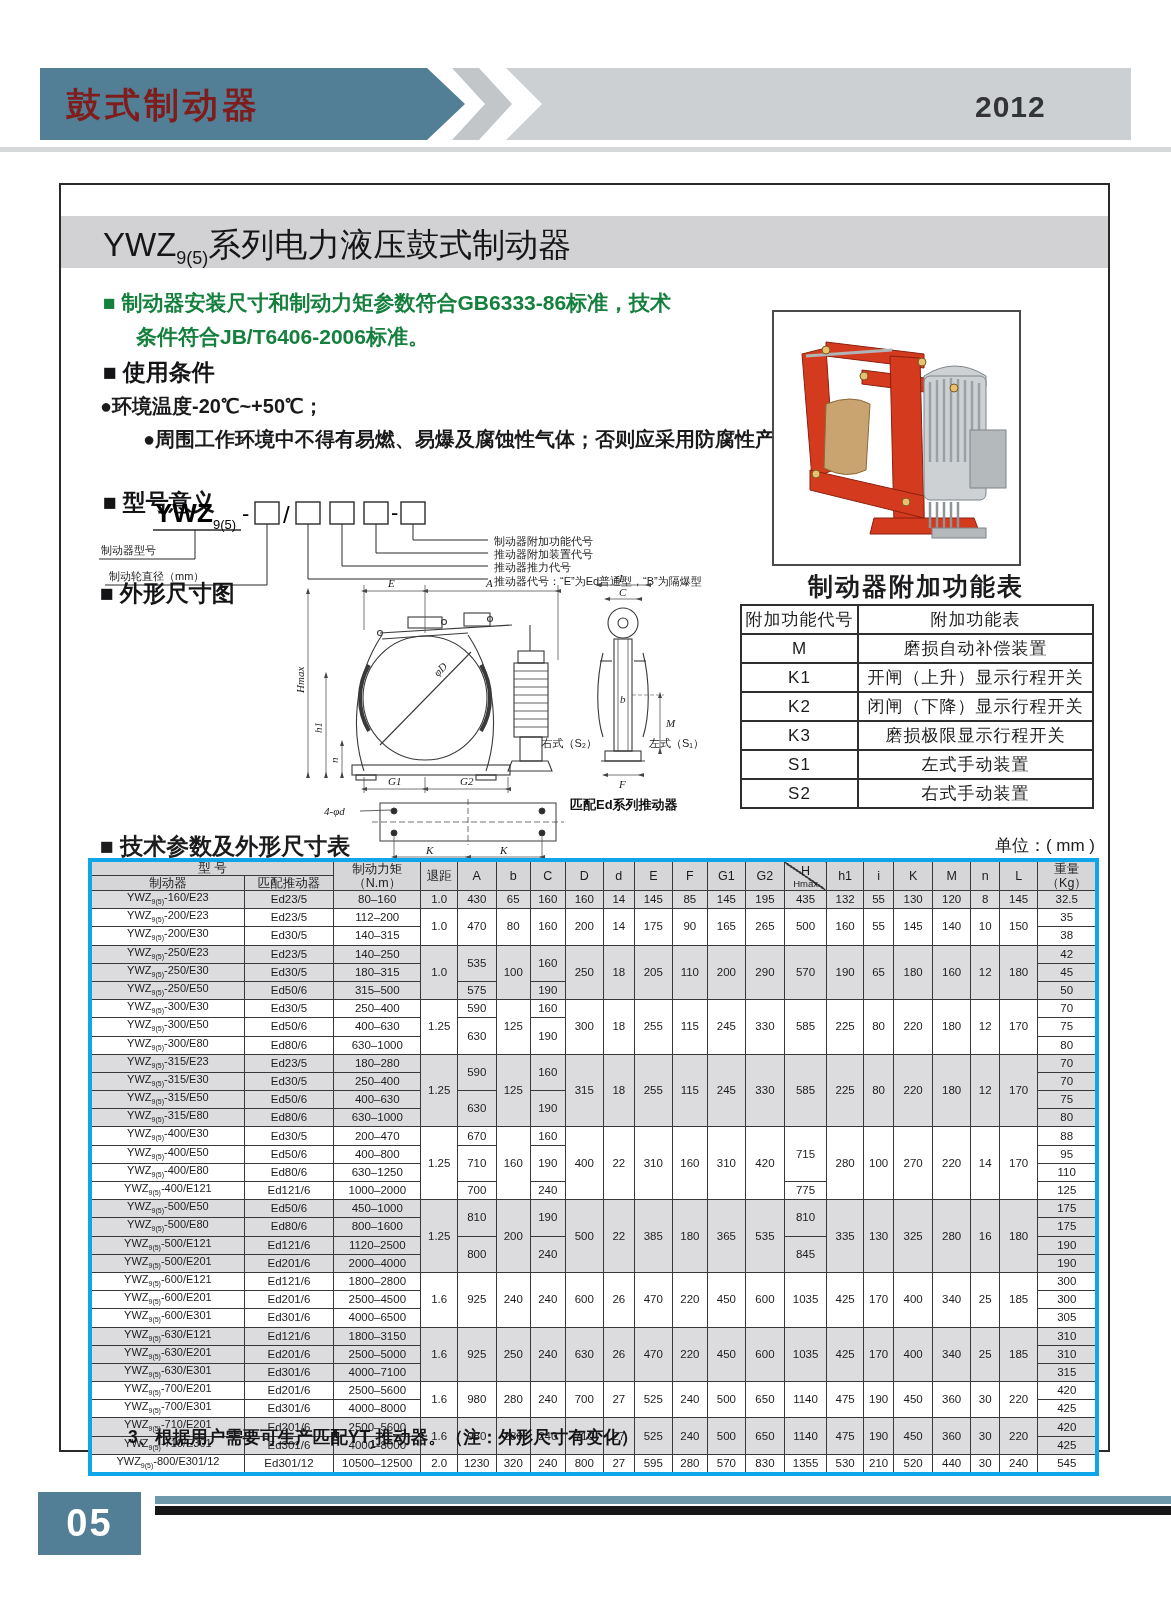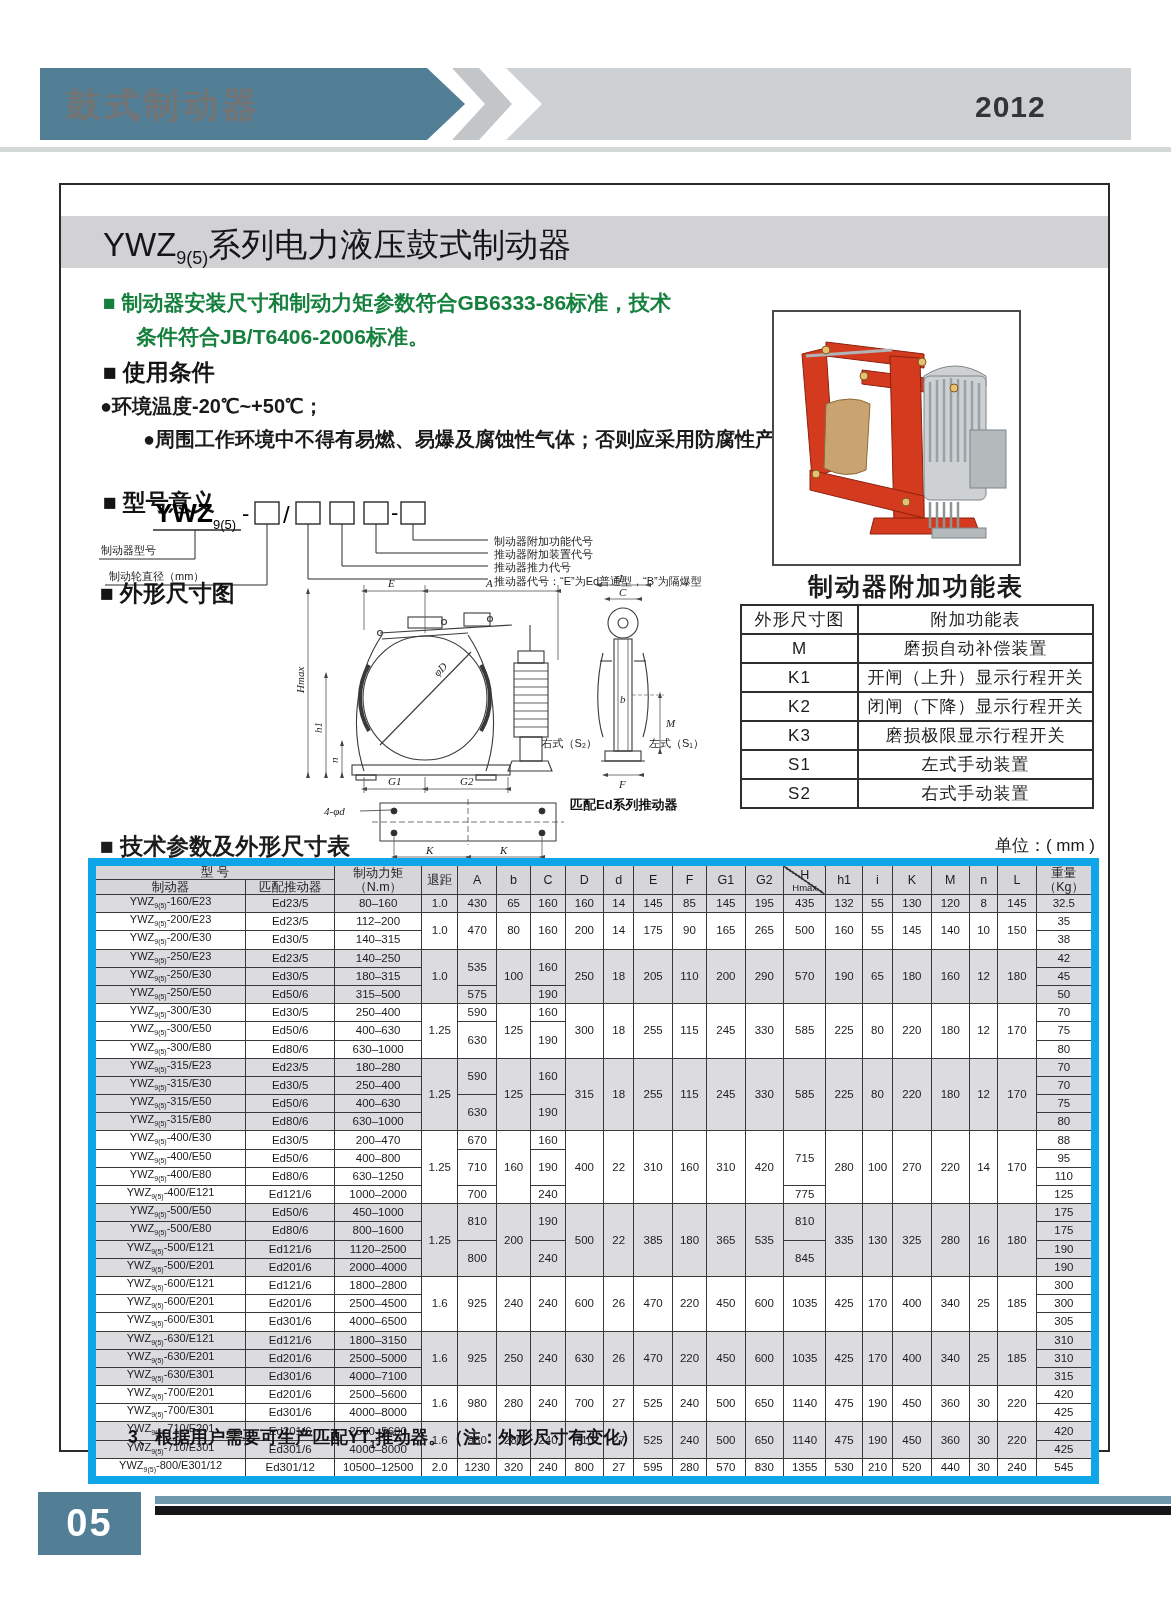--- a/index.html
+++ b/index.html
@@ -9,21 +9,21 @@
   }
   *{margin:0;padding:0;box-sizing:border-box}
   html,body{background:#fff}
   body{font-family:"Liberation Sans", sans-serif; color:var(--ink);}
   .page{position:relative;width:1171px;height:1600px;background:#fff;overflow:hidden}
   .abs{position:absolute}
 
   
   .hdr-teal{left:40px;top:68px;width:425px;height:72px;background:var(--teal);
     clip-path:polygon(0 0,calc(100% - 38px) 0,100% 50%,calc(100% - 38px) 100%,0 100%);}
-  .hdr-title{left:66px;top:82px;font-size:35px;font-weight:bold;color:#737373;letter-spacing:4px;}
+  .hdr-title{left:66px;top:82px;font-size:35px;font-weight:bold;color:#7f1d1d;letter-spacing:4px;}
   .hdr-chev{left:452px;top:68px;width:60px;height:72px;background:var(--chev);
     clip-path:polygon(0 0,45% 0,100% 50%,45% 100%,0 100%,55% 50%);}
   .hdr-band{left:506px;top:68px;width:625px;height:72px;background:var(--band);
     clip-path:polygon(0 0,100% 0,100% 100%,0 100%,36px 50%);}
   .hdr-year{left:975px;top:90px;font-size:30px;font-weight:600;color:#343438;letter-spacing:1px;}
   .hdr-strip{left:0;top:147px;width:1171px;height:5px;background:#d5d8d9;}
 
   
   .content-box{left:59px;top:183px;width:1051px;height:1269px;border:2px solid #2a2a2c;background:#fff;}
   .title-bar{left:61px;top:216px;width:1047px;height:52px;background:var(--titlebar);}
@@ -42,21 +42,21 @@
     text-align:center;height:29px;letter-spacing:1px;}
   .func-table th{font-weight:500;}
 
   
   .unit-note{left:840px;top:834px;width:255px;text-align:right;font-size:17px;font-weight:500;}
   .params-h{left:100px;top:831px;font-size:23px;font-weight:700;}
   .params-table{left:88px;top:858px;width:1011px;border-collapse:collapse;table-layout:fixed;background:#fff;}
   .params-table th,.params-table td{border:1px solid var(--line);text-align:center;
     font-size:11.5px;font-weight:400;padding:0;line-height:13px;height:15px;overflow:hidden;white-space:nowrap;}
   .params-table thead th{background:var(--headgray);font-size:12.5px;}
-  .params-table{border:8px solid #0ea5e9;}
+  .params-table{border:4px solid #0ea5e9;}
   .params-table tr.g td{background:var(--rowgray);}
   .params-table td.model{font-size:11px;}
   .params-table td.model sub{font-size:7px;}
   .two-line span{display:block;line-height:14px;}
   th.hcell{position:relative;background-image:linear-gradient(to right top,transparent 48%,var(--line) 48%,var(--line) 52%,transparent 52%)!important;background-color:var(--headgray)!important;}
   th.hcell .ht{display:block;line-height:14px;}
   th.hcell .hb{display:block;font-size:9.5px;line-height:11px;}
 
   .note-line{font-size:17.5px;font-weight:600;color:#151517;}
 
@@ -171,21 +171,21 @@
   </div>
 
   <div class="abs func-title">制动器附加功能表</div>
   <table class="abs func-table">
     <colgroup>
         <col style="width:117px">
         <col style="width:235px">
       </colgroup>
     <thead>
       <tr>
-        <th>外形尺寸图</th>
+        <th>附加功能代号</th>
         <th>附加功能表</th>
       </tr>
     </thead>
     <tbody>
         <tr>
           <td>M</td>
           <td>磨损自动补偿装置</td>
         </tr>
         <tr>
           <td>K1</td>

